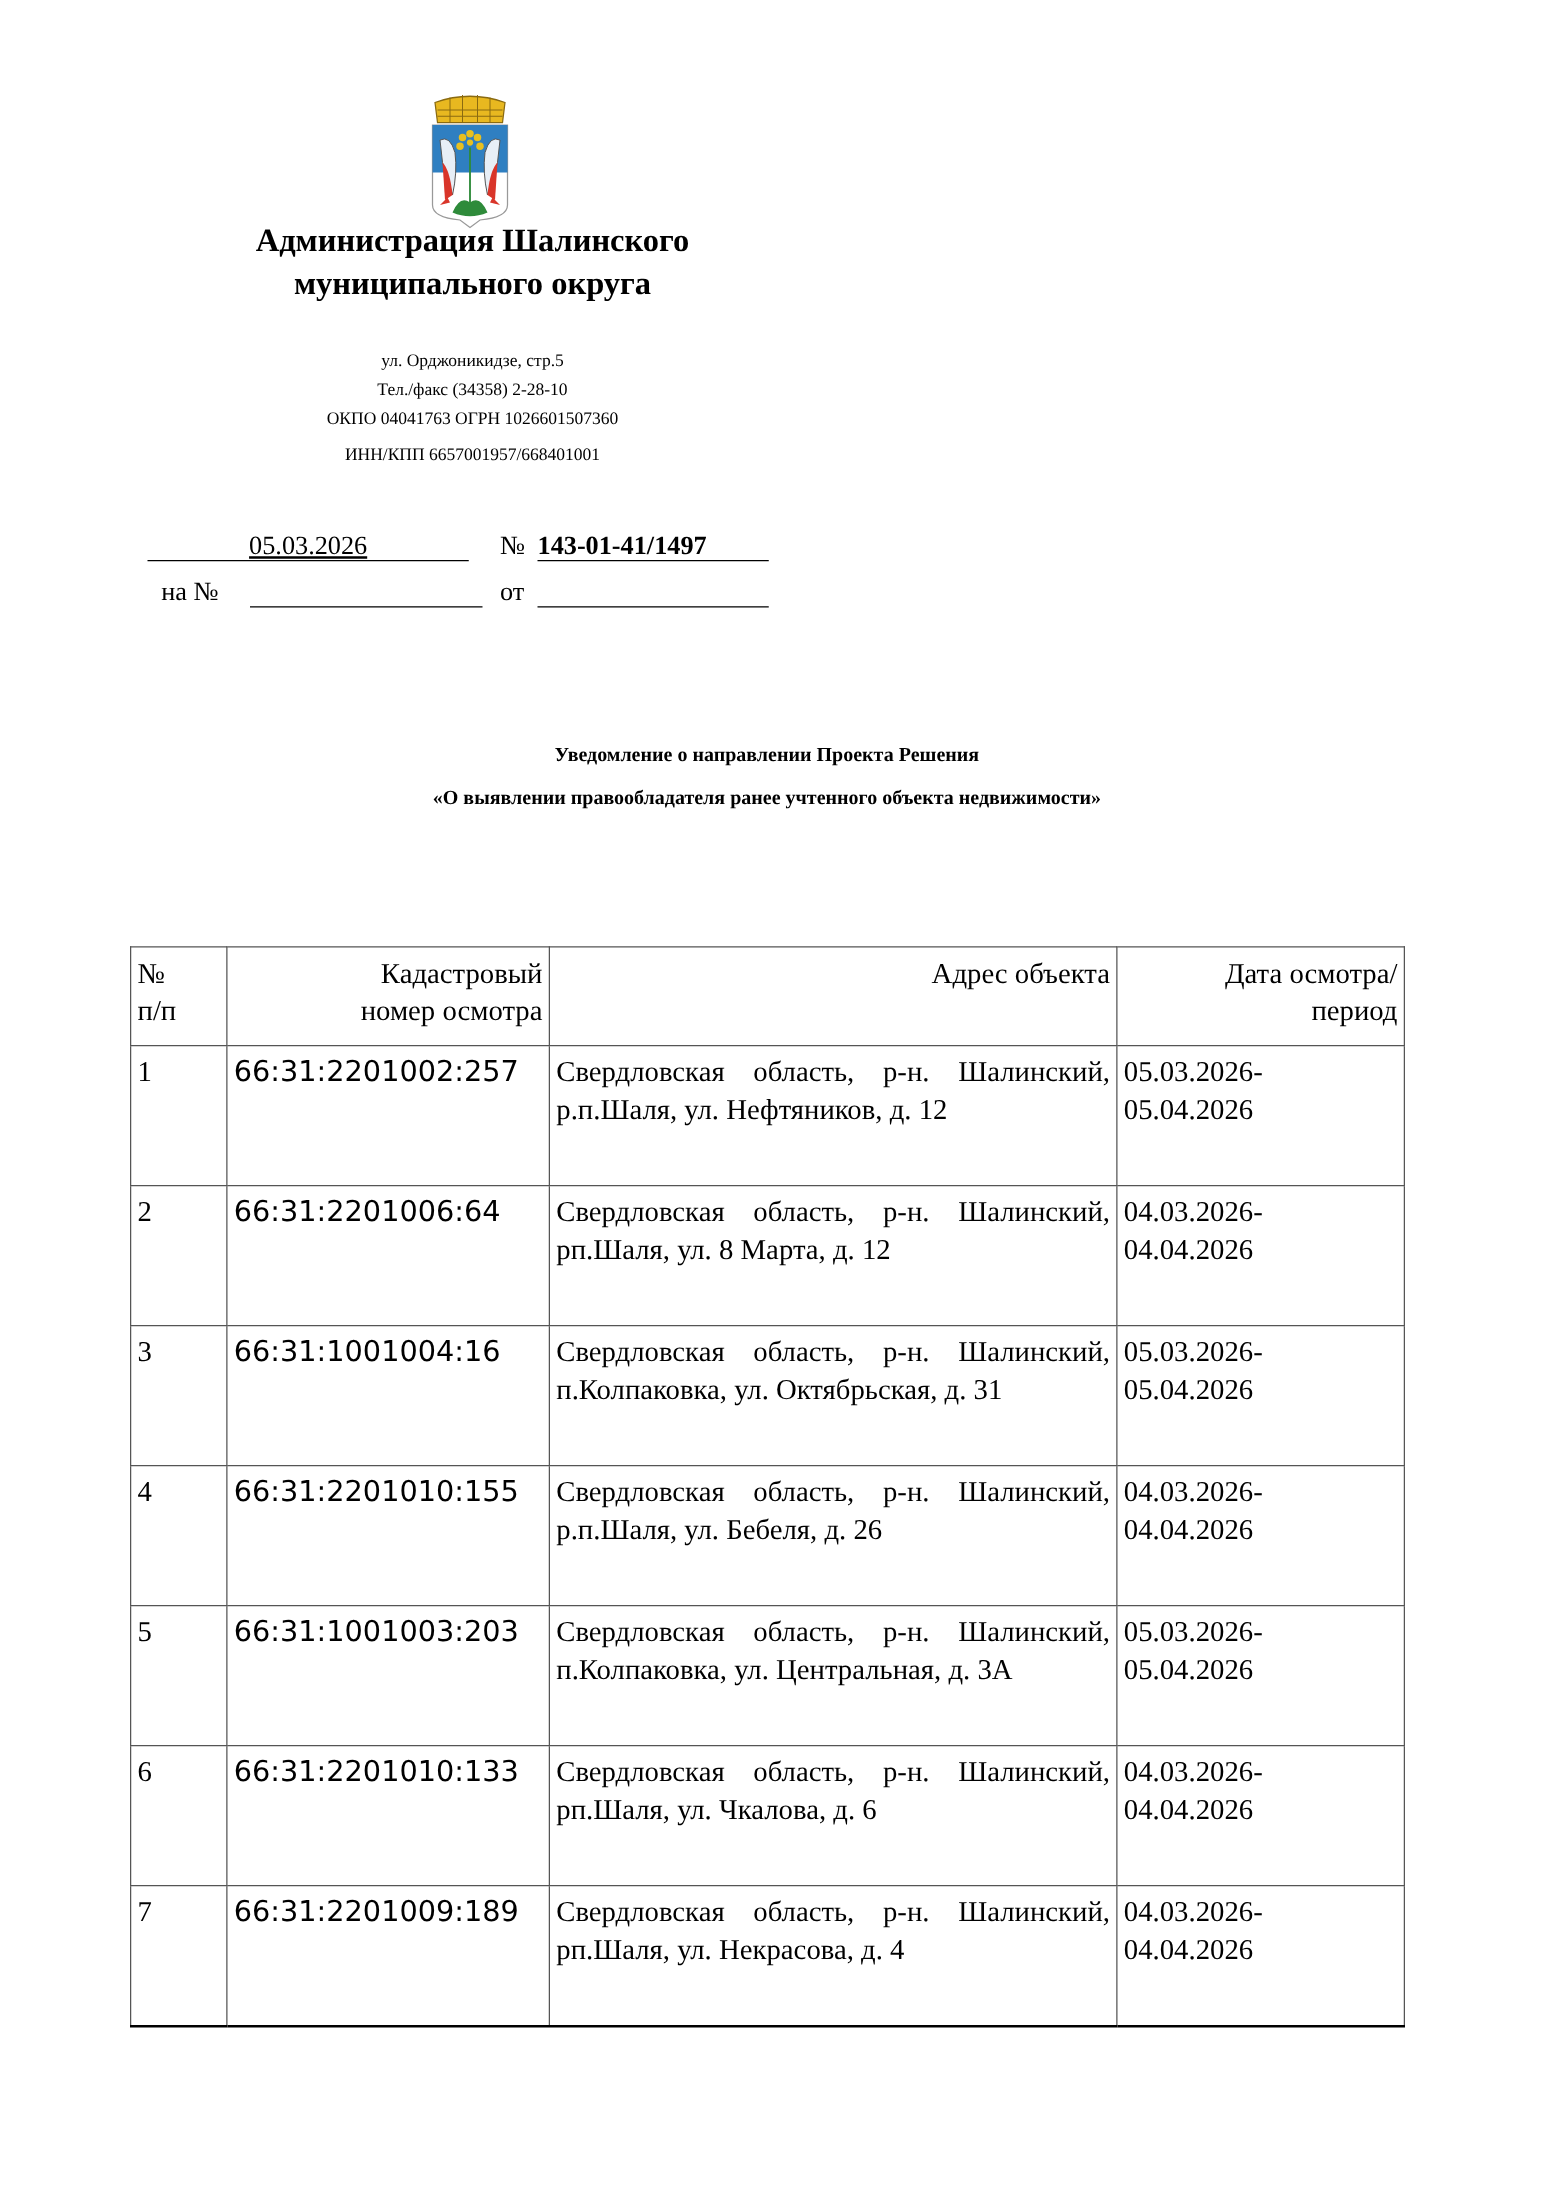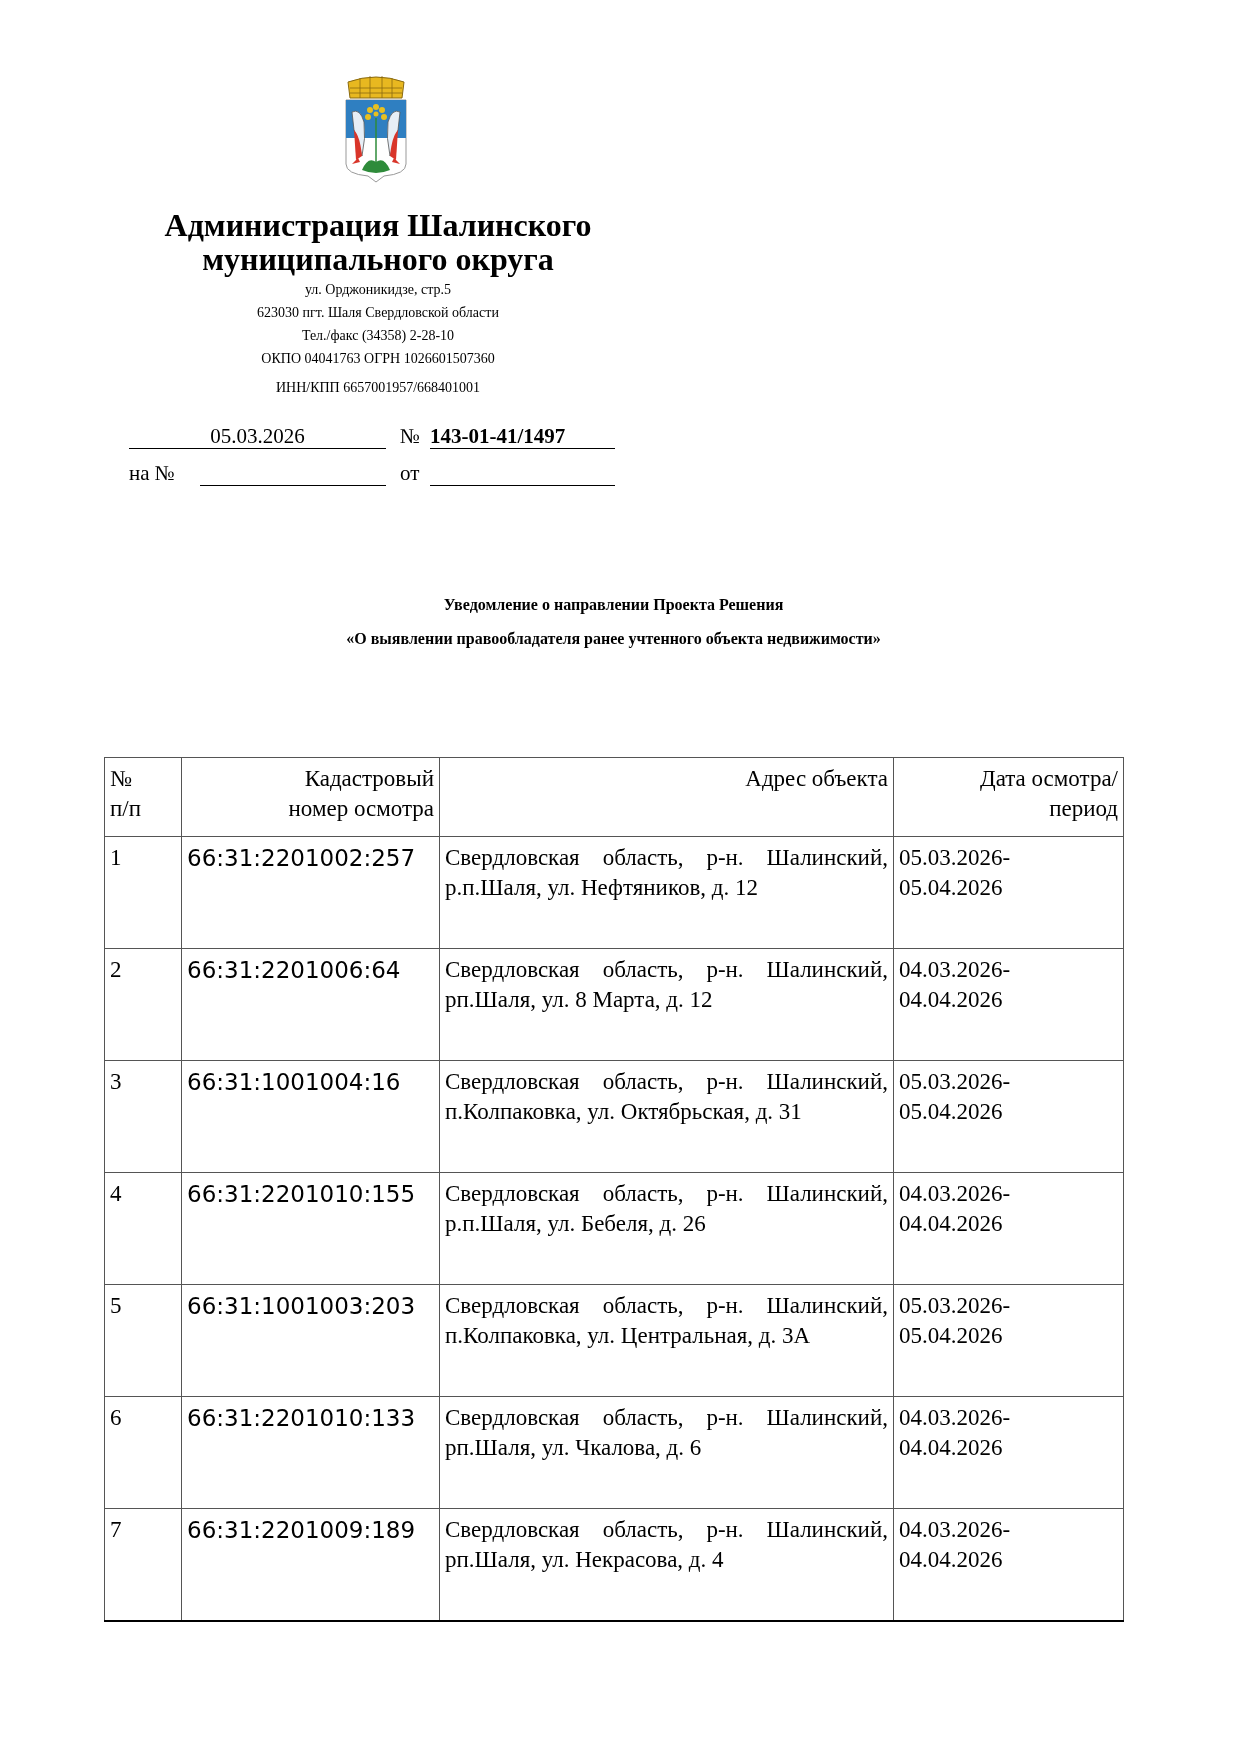--- a/index.html
+++ b/index.html
@@ -1,20 +1,20 @@
 <!DOCTYPE html>
 <html><head>
   <meta charset="utf-8">
   <style>
     html, body { margin: 0; padding: 0; background: #ffffff; }
     body { width: 1241px; height: 1754px; position: relative; overflow: hidden;
            font-family: "Liberation Serif", "DejaVu Serif", serif; color: #000; }
     .abs { position: absolute; }
     .emblem { left: 344px; top: 72px; width: 64px; height: 112px; }
-    .org { left: 128px; width: 500px; text-align: center; font-weight: bold; font-size: 32px; line-height: 34px; margin-top: 32px; }
+    .org { left: 128px; width: 500px; text-align: center; font-weight: bold; font-size: 26px; line-height: 34px; }
     .org1 { top: 176px; }
     .org2 { top: 210px; }
     .addr { left: 128px; width: 500px; text-align: center; font-size: 14px; line-height: 23px; top: 278px; }
     .addr div { height: 23px; }
     .addr .inn { margin-top: 6px; }
     .reg-text { font-size: 21px; line-height: 24px; }
     .uline { border-bottom: 1.5px solid #000; height: 24px; }
     .title { left: 104px; width: 1019px; text-align: center; font-weight: bold; font-size: 16px; line-height: 34px; top: 588px; }
     table.objects { position: absolute; left: 104px; top: 757px; width: 1019px; border-collapse: collapse; table-layout: fixed; }
     table.objects td, table.objects th { border: 1.4px solid #555; vertical-align: top; padding: 6px 5px 0 5px; font-size: 23px; line-height: 30px; font-weight: normal; }
@@ -64,27 +64,26 @@
     <path d="M54 58 Q48 64 46 84 L52 88 Z" fill="#d9352a"></path>
     <path d="M50 86 L56 92 L48 90 Z" fill="#d9352a"></path>
   </svg>
 </div>
 
 <div class="abs org org1">Администрация Шалинского</div>
 <div class="abs org org2">муниципального округа</div>
 
 <div class="abs addr">
   <div>ул. Орджоникидзе, стр.5</div>
-  <div>623030 пгт. Шаля Свердловской области</div>
   <div>Тел./факс (34358) 2-28-10</div>
   <div>ОКПО 04041763 ОГРН 1026601507360</div>
   <div class="inn">ИНН/КПП 6657001957/668401001</div>
 </div>
 
-<div class="abs uline reg-text" style="left:129px; top:424px; width:257px; text-align:center;">
+<div class="abs uline reg-text" style="left:118px; top:424px; width:257px; text-align:center;text-decoration:underline;">
   <span style="position:relative; left:0px;">05.03.2026</span>
 </div>
 <div class="abs reg-text" style="left:400px; top:424px;">№</div>
 <div class="abs uline reg-text" style="left:430px; top:424px; width:185px;font-weight:bold;">
   <span>143-01-41/1497</span>
 </div>
 
 <div class="abs reg-text" style="left:129px; top:461px;">на №</div>
 <div class="abs uline reg-text" style="left:200px; top:461px; width:186px;"></div>
 <div class="abs reg-text" style="left:400px; top:461px;">от</div>

